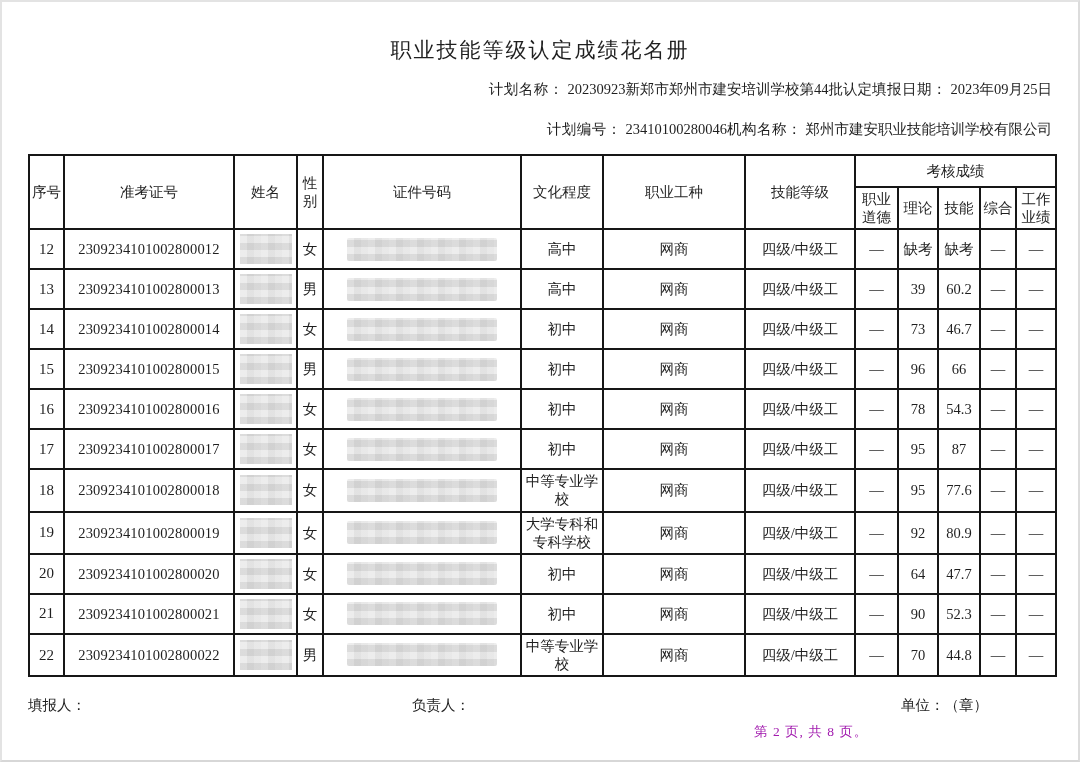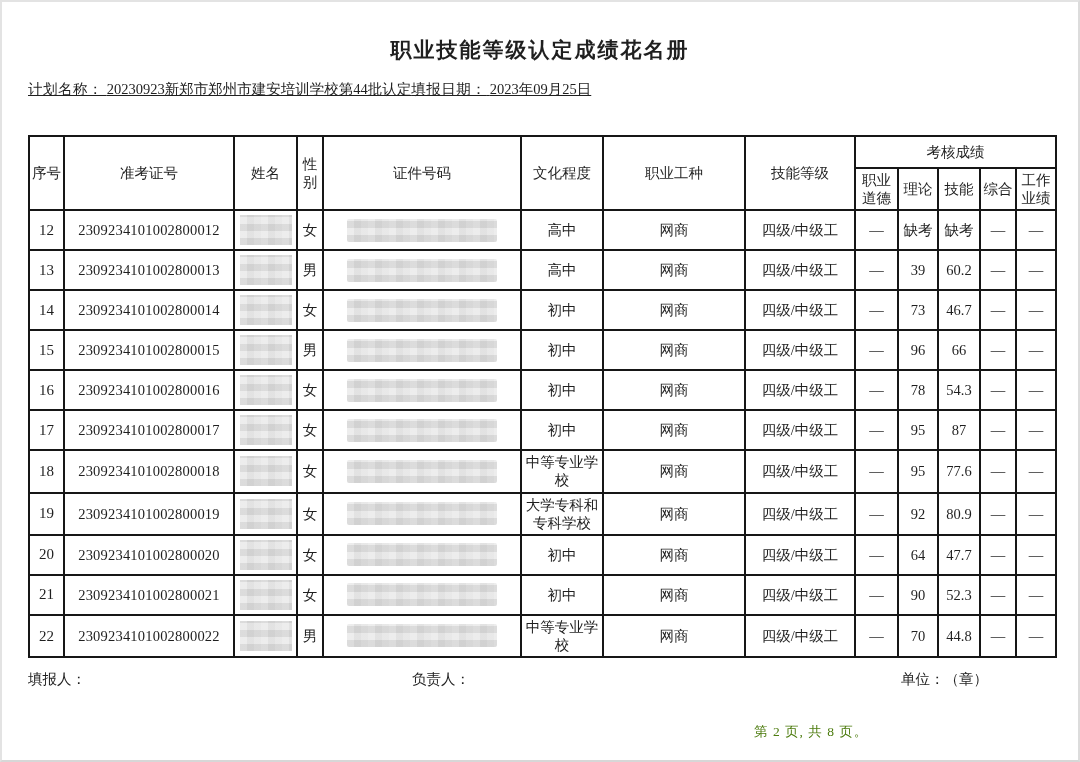--- a/index.html
+++ b/index.html
@@ -4,26 +4,26 @@
 <style>
   * { margin:0; padding:0; box-sizing:border-box; }
   html,body { width:1080px; height:762px; background:#f2f2f2; }
   body { font-family:"Liberation Serif","DejaVu Serif",serif; color:#1f1f1f; }
   .page {
     position:relative; width:1080px; height:762px; background:#ffffff;
     border:2px solid #e3e3e3; border-bottom-color:#d7d7d7; border-right-color:#dcdcdc;
     padding:0 26px; overflow:hidden;
   }
   .doc-title {
-    margin-top:34px; text-align:center; font-size:21px; font-weight:bold;
+    margin-top:34px; text-align:center; font-size:21px; font-weight:normal;
     letter-spacing:2px;
   }
   .meta-row {
-    display:flex; justify-content:flex-start; align-items:baseline;
-    font-size:14.5px; margin-top:16px;text-decoration:underline;
+    display:flex; justify-content:flex-end; align-items:baseline;
+    font-size:14.5px; margin-top:16px;
   }
   .meta-row.second { margin-top:21px; }
   .meta-item .label { letter-spacing:0.5px; }
   table.roster {
     margin-top:15px; border-collapse:collapse; table-layout:fixed;
     width:1027px; font-size:14.5px;
   }
   table.roster th, table.roster td {
     border:2px solid #161616; text-align:center; vertical-align:middle;
     padding:2px 2px; line-height:1.25; overflow:hidden;
@@ -34,26 +34,26 @@
   td.cell-no { font-size:15px;margin-top:9px; }
   td.cell-ticket { text-align:left; padding-left:9px; font-size:14.5px; letter-spacing:0.2px; }
   tbody td { height:39px; }
   .redact {
     background:
       repeating-linear-gradient(0deg, rgba(200,200,200,0.45) 0 7px, rgba(238,238,238,0.45) 7px 14px),
       repeating-linear-gradient(90deg, #ececec 0 7px, #d9d9d9 7px 14px, #e4e4e4 14px 21px);
   }
   .redact-name { width:52px; height:30px; margin:2px auto; }
   .redact-id   { width:78%;  height:23px; margin:3px auto; border-radius:2px; }
-  .footer-line { position:relative; margin-top:12px; height:20px; font-size:14.5px; }
+  .footer-line { position:relative; margin-top:19px; height:20px; font-size:14.5px; }
   .footer-filler  { position:absolute; left:0; }
   .footer-manager { position:absolute; left:384px; }
   .footer-unit    { position:absolute; left:873px; }
   .page-info {
-    position:absolute; left:752px; top:721px; font-size:13.5px; color:#4d7c0f;
+    position:absolute; left:752px; top:721px; font-size:13.5px; color:#a21caf;
     letter-spacing:1px;
   }
 </style>
 </head>
 <body>
 
 <div class="page">
 
   <div class="doc-title">职业技能等级认定成绩花名册</div>
 
@@ -62,20 +62,28 @@
       <span class="label">计划名称：</span>
       <span class="value">20230923新郑市郑州市建安培训学校第44批认定</span>
     </div>
     <div class="meta-item">
       <span class="label">填报日期：</span>
       <span class="value">2023年09月25日</span>
     </div>
   </div>
 
   <div class="meta-row second">
+    <div class="meta-item">
+      <span class="label">计划编号：</span>
+      <span class="value">23410100280046</span>
+    </div>
+    <div class="meta-item">
+      <span class="label">机构名称：</span>
+      <span class="value">郑州市建安职业技能培训学校有限公司</span>
+    </div>
   </div>
 
   <table class="roster">
     <colgroup>
       <col style="width:35px">
         <col style="width:170px">
         <col style="width:63px">
       <col style="width:26px">
         <col style="width:198px">
         <col style="width:82px">

